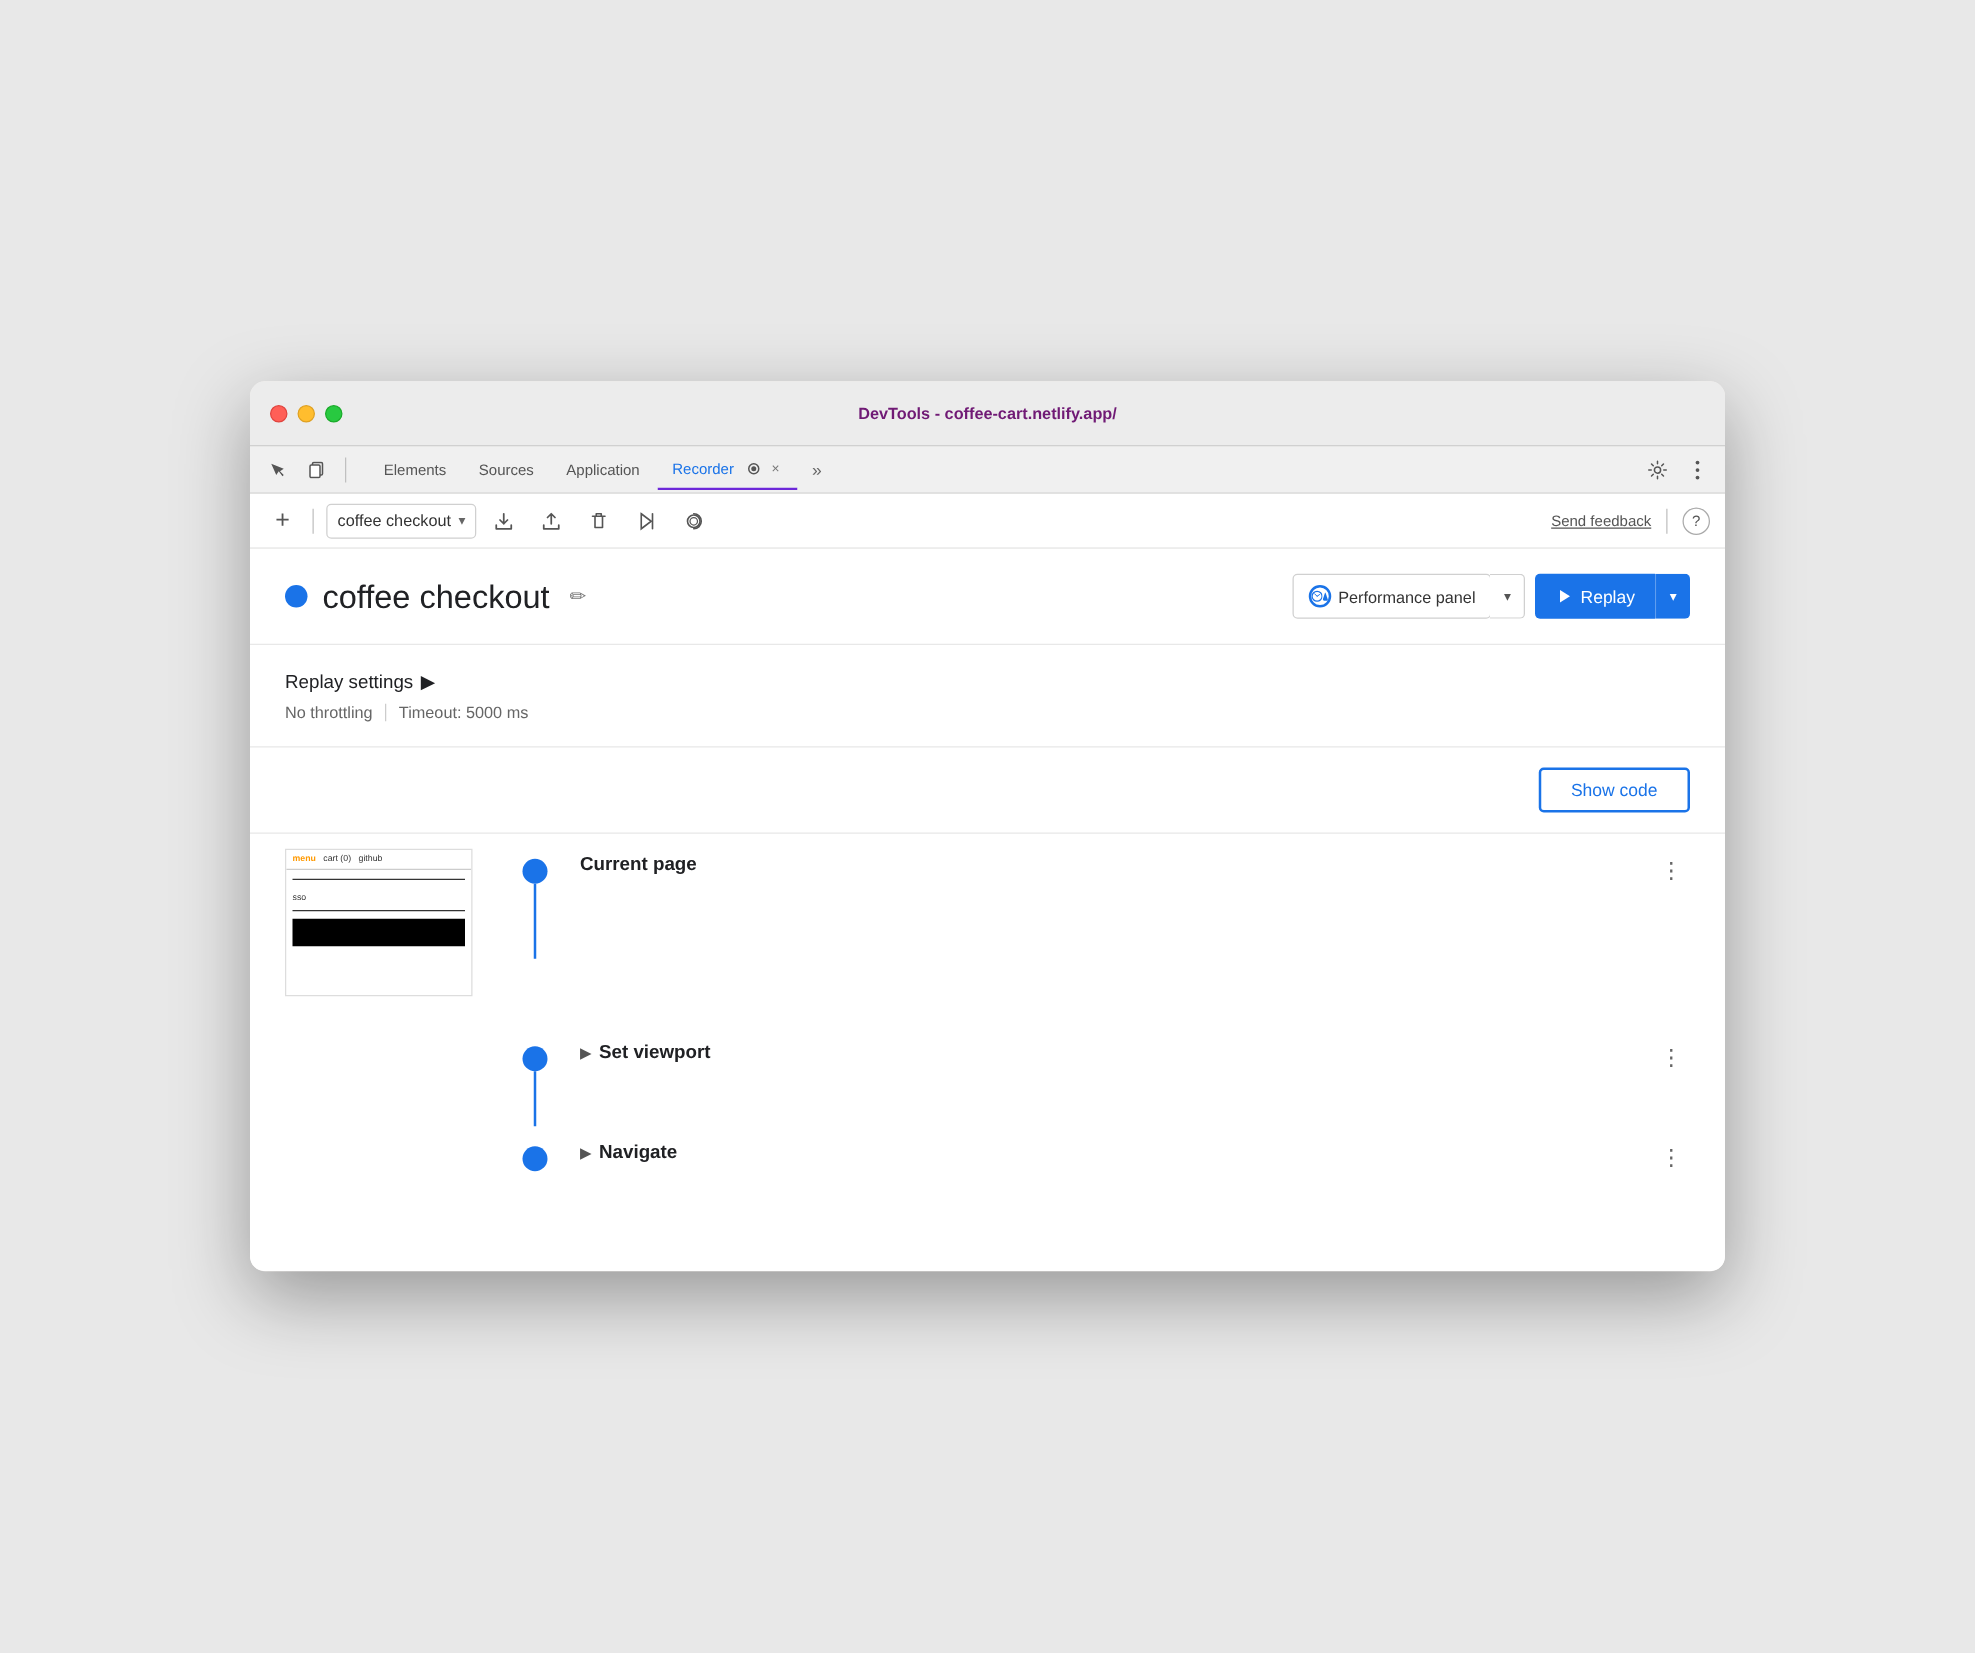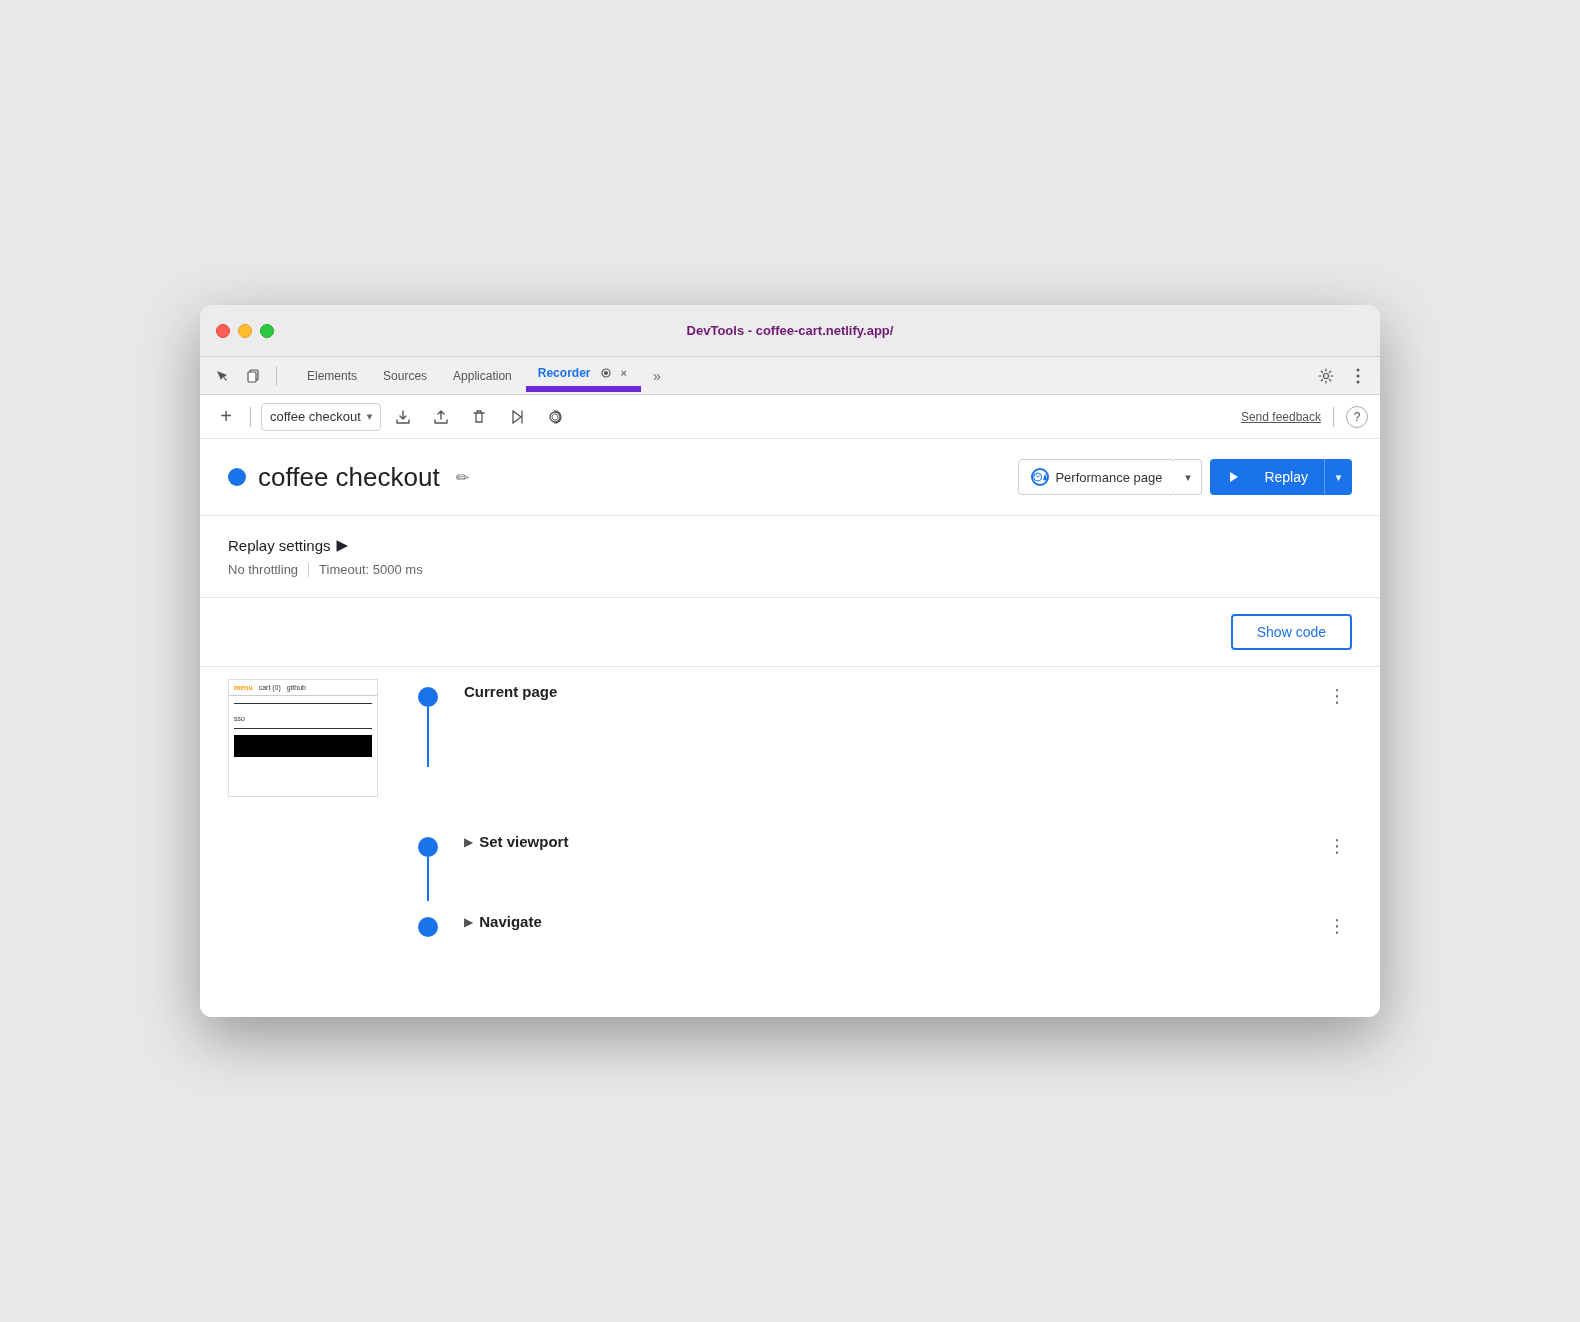--- a/index.html
+++ b/index.html
@@ -87,22 +87,22 @@
       font-size: 12px;
       color: #555;
       cursor: pointer;
       border-radius: 4px 4px 0 0;
       height: 32px;
       display: flex;
       align-items: center;
     }
     .tab.active {
       color: #1a73e8;
-      border-bottom: 6px solid #6d28d9;
-      font-weight: 700;
+      border-bottom: 2px solid #6d28d9;
+      font-weight: 400;
     }
     .tab-recorder {
       display: flex;
       align-items: center;
       gap: 6px;
     }
     .tab-close {
       font-size: 11px;
       color: #777;
       cursor: pointer;
@@ -287,21 +287,21 @@
       justify-content: center;
       cursor: pointer;
       background: #fff;
       margin-left: -1px;
       font-size: 11px;
       color: #555;
     }
     .replay-btn {
       display: flex;
       align-items: center;
-      gap: 24px;
+      gap: 6px;
       background: #1a73e8;
       color: #fff;
       border: none;
       border-radius: 4px 0 0 4px;
       padding: 6px 16px;
       cursor: pointer;
       font-size: 14px;
       font-weight: 500;
       height: 36px;
     }
@@ -517,21 +517,21 @@
       <div class="recording-actions">
         <div style="display:flex;align-items:center;">
           <button class="perf-panel-btn">
             <div class="perf-icon">
               <svg width="14" height="14" viewBox="0 0 14 14" fill="none">
                 <circle cx="7" cy="7" r="6" stroke="#1a73e8" stroke-width="1.5" fill="none"></circle>
                 <path d="M7 7L4 4" stroke="#1a73e8" stroke-width="1.2" stroke-linecap="round"></path>
                 <path d="M7 7L10 5" stroke="#1a73e8" stroke-width="1.2" stroke-linecap="round"></path>
               </svg>
             </div>
-            <span>Performance page</span>
+            <span>Performance panel</span>
           </button>
           <div class="perf-arrow">
             <span>▾</span>
           </div>
         </div>
         <div style="display:flex;align-items:center;">
           <button class="replay-btn">
             <svg width="14" height="14" viewBox="0 0 14 14" fill="none">
               <path d="M4 2l8 5-8 5V2z" fill="white"></path>
             </svg>

